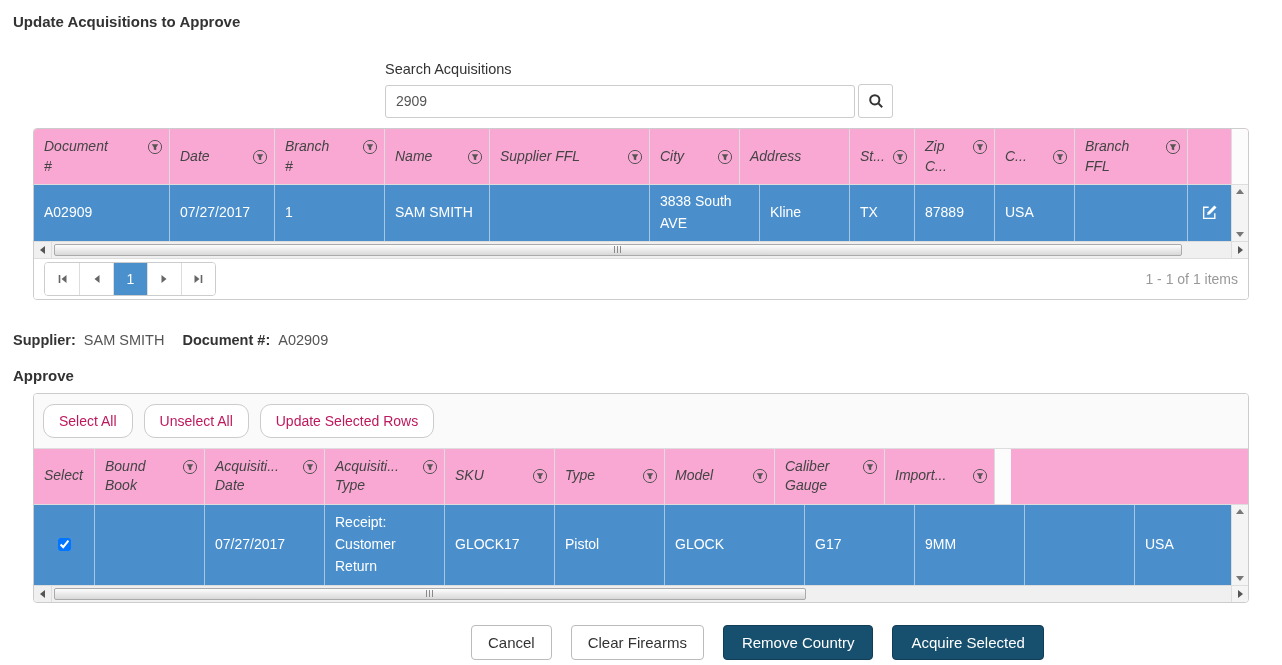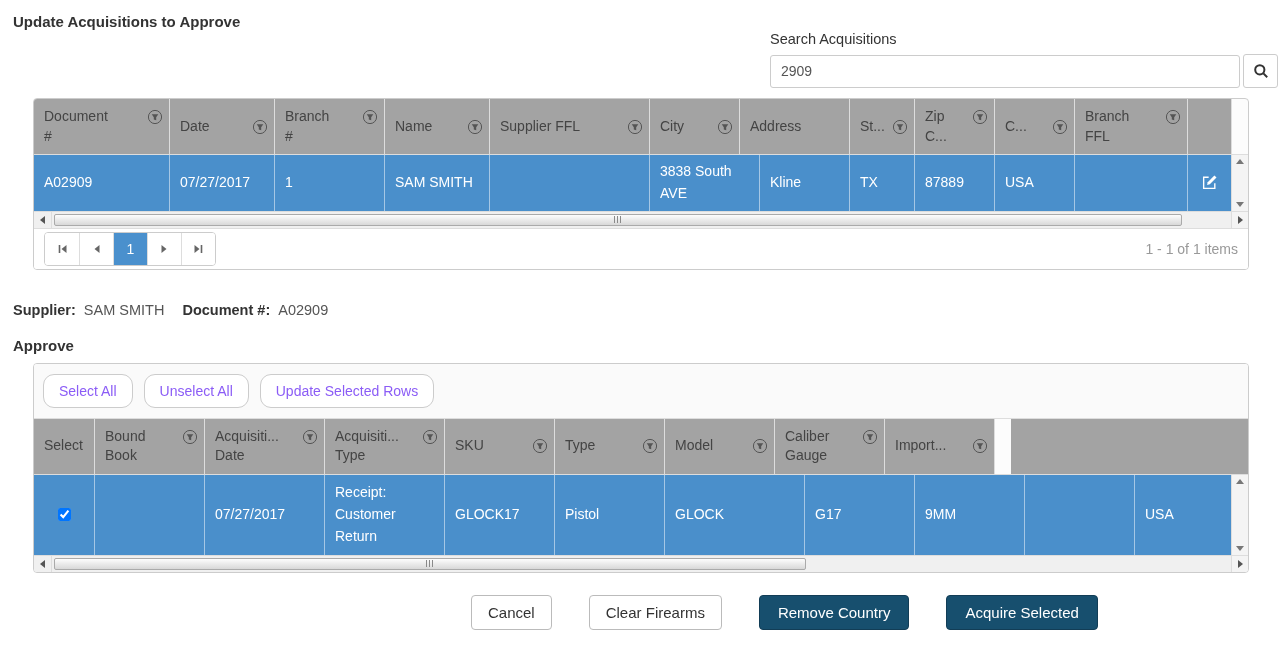--- a/index.html
+++ b/index.html
@@ -2,33 +2,33 @@
 <html style="--selected-row: #4a8fcb; --pager-active: #4a90cd; --primary-dark: #174f6e;"><head>
 <meta charset="utf-8">
 <style>
   * { box-sizing: border-box; margin: 0; padding: 0; }
   html,body { width:1282px; height:665px; background:#fff; overflow:hidden;
     font-family:"Liberation Sans","DejaVu Sans",sans-serif; color:#333; }
 
   .page-title { font-size:15px; font-weight:700; color:#333; margin:13px 0 0 13px; }
 
   
-  .search-wrap { display:flex; justify-content:flex-end; margin-top:1px; padding-right:4px; }
+  .search-wrap { display:flex; justify-content:center; margin-top:31px; padding-right:4px; }
   .search-box { width:508px; }
   .search-label { font-size:14.5px; color:#333; margin-bottom:7px; }
   .search-row { display:flex; align-items:center; }
   .search-input { flex:1; height:33px; border:1px solid #ccc; border-radius:3px;
     padding:0 10px; font-size:14px; color:#555; margin-right:3px; outline:none;
     font-family:inherit; }
   .search-btn { width:35px; height:34px; border:1px solid #ccc; border-radius:3px;
     background:#fff; display:flex; align-items:center; justify-content:center; cursor:pointer; }
 
   
   .grid { border:1px solid #ccc; border-radius:4px; margin:0 33px; background:#fff; overflow:hidden; }
-  .ghead { display:flex; background:#a3a3a3; border-bottom:1px solid #ddd; }
+  .ghead { display:flex; background:#f9a8d4; border-bottom:1px solid #ddd;font-style:italic; }
   .hcell { min-height:54px; padding:8px 5px 8px 10px; display:flex; align-items:center;
     border-left:1px solid #ddd; }
   .hcell:first-child { border-left:none; }
   .hinner { display:flex; align-items:flex-start; width:100%; }
   .hlabel { flex:1; white-space:pre-line; font-size:14px; color:#444; line-height:1.4; }
   .ficon { width:16px; height:16px; flex:none; margin:2px 1px 0 2px; cursor:pointer; }
   .hspacer { width:17px; border-left:1px solid #ddd; min-height:54px; background:#fcfcfc; }
 
   .gbody { display:flex; }
   .bleft { flex:1; display:flex; flex-direction:column; }
@@ -82,25 +82,25 @@
 
   
   .sumline { margin:32px 0 0 13px; font-size:14.5px; display:flex; align-items:baseline; }
   .sumlabel { font-weight:700; color:#333; margin-right:8px; }
   .sumvalue { color:#555; margin-right:18px; }
   .section-heading { margin:19px 0 9px 13px; font-size:15px; font-weight:700; }
 
   
   .gtoolbar { padding:10px 9px; background:#fafafa; border-bottom:1px solid #ddd; display:flex; gap:11px; }
   .tbtn { background:#fff; border:1px solid #ccc; border-radius:11px; padding:8px 15px;
-    font-size:14px; color:#8b5cf6; cursor:pointer; font-family:inherit; }
+    font-size:14px; color:#be185d; cursor:pointer; font-family:inherit; }
   .fcheck { width:13px; height:13px; cursor:pointer; }
 
   
-  .footer { display:flex; gap:37px; margin:22px 0 0 471px; }
+  .footer { display:flex; gap:19px; margin:22px 0 0 471px; }
   .btn { border-radius:4px; font-size:15px; padding:8px 16px; cursor:pointer; font-family:inherit; }
   .btn-light { background:#fff; border:1px solid #bbb; color:#333; }
   .btn-dark { background:var(--primary-dark,#174f6e); border:1px solid #123d56; color:#fff; padding:8px 18px; }
 
   .edit-btn { background:transparent; border:none; cursor:pointer; display:flex; align-items:center; }
 </style>
 </head>
 <body>
 
 <div class="page-title">Update Acquisitions to Approve</div>

